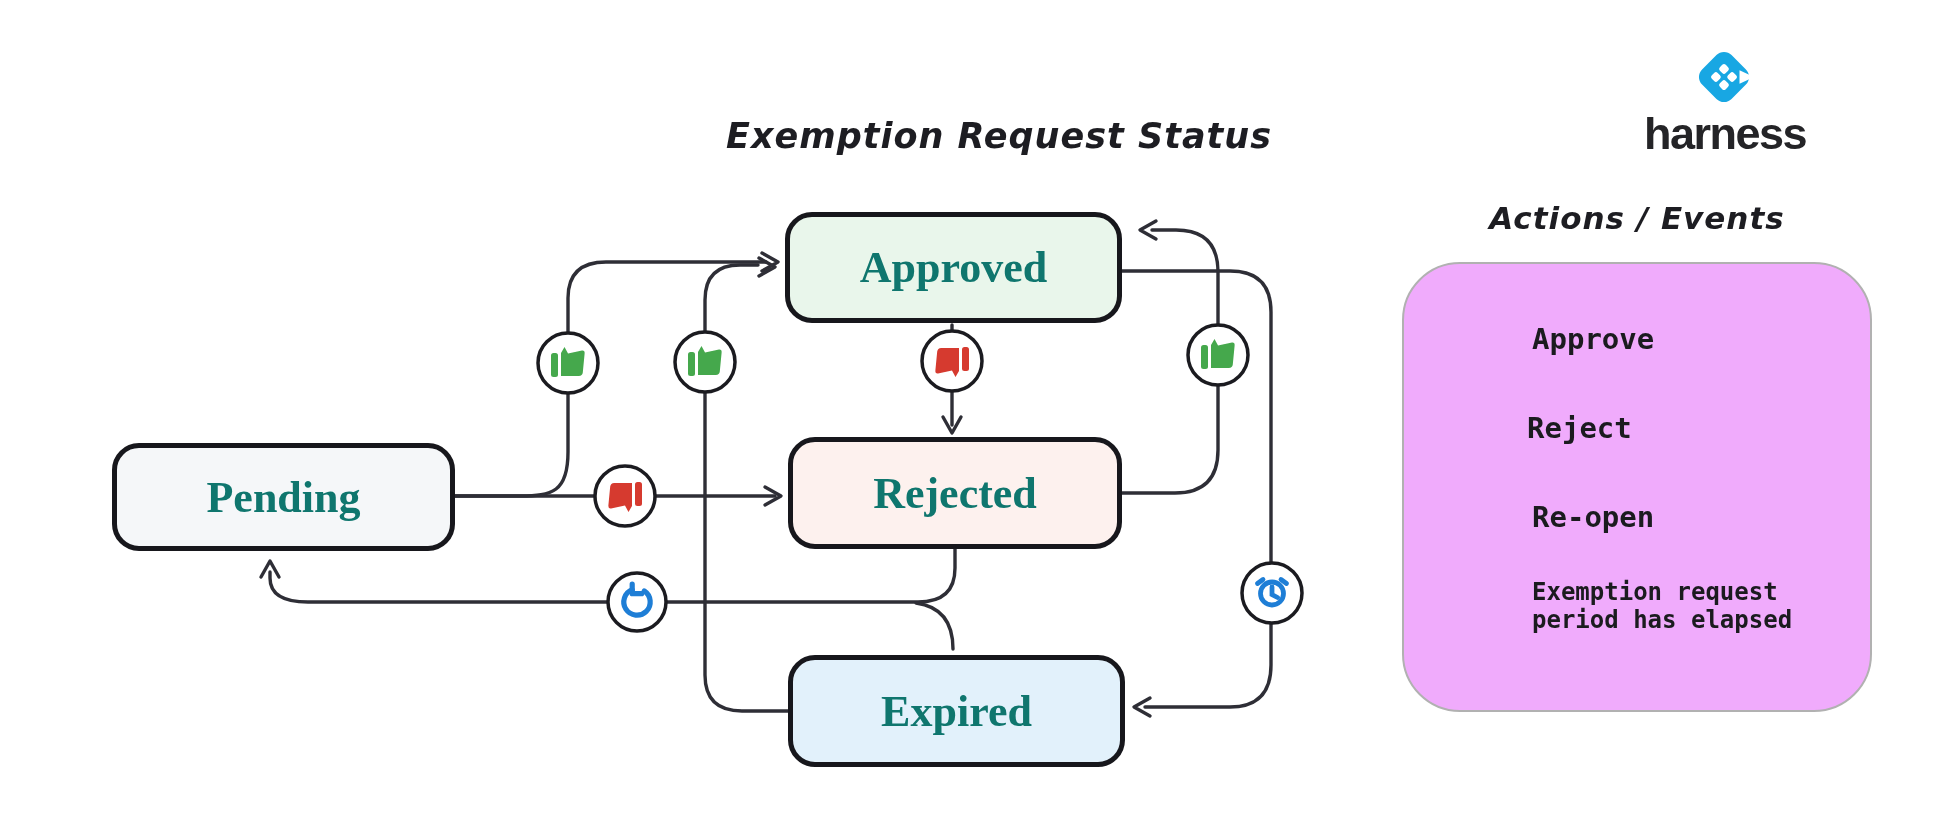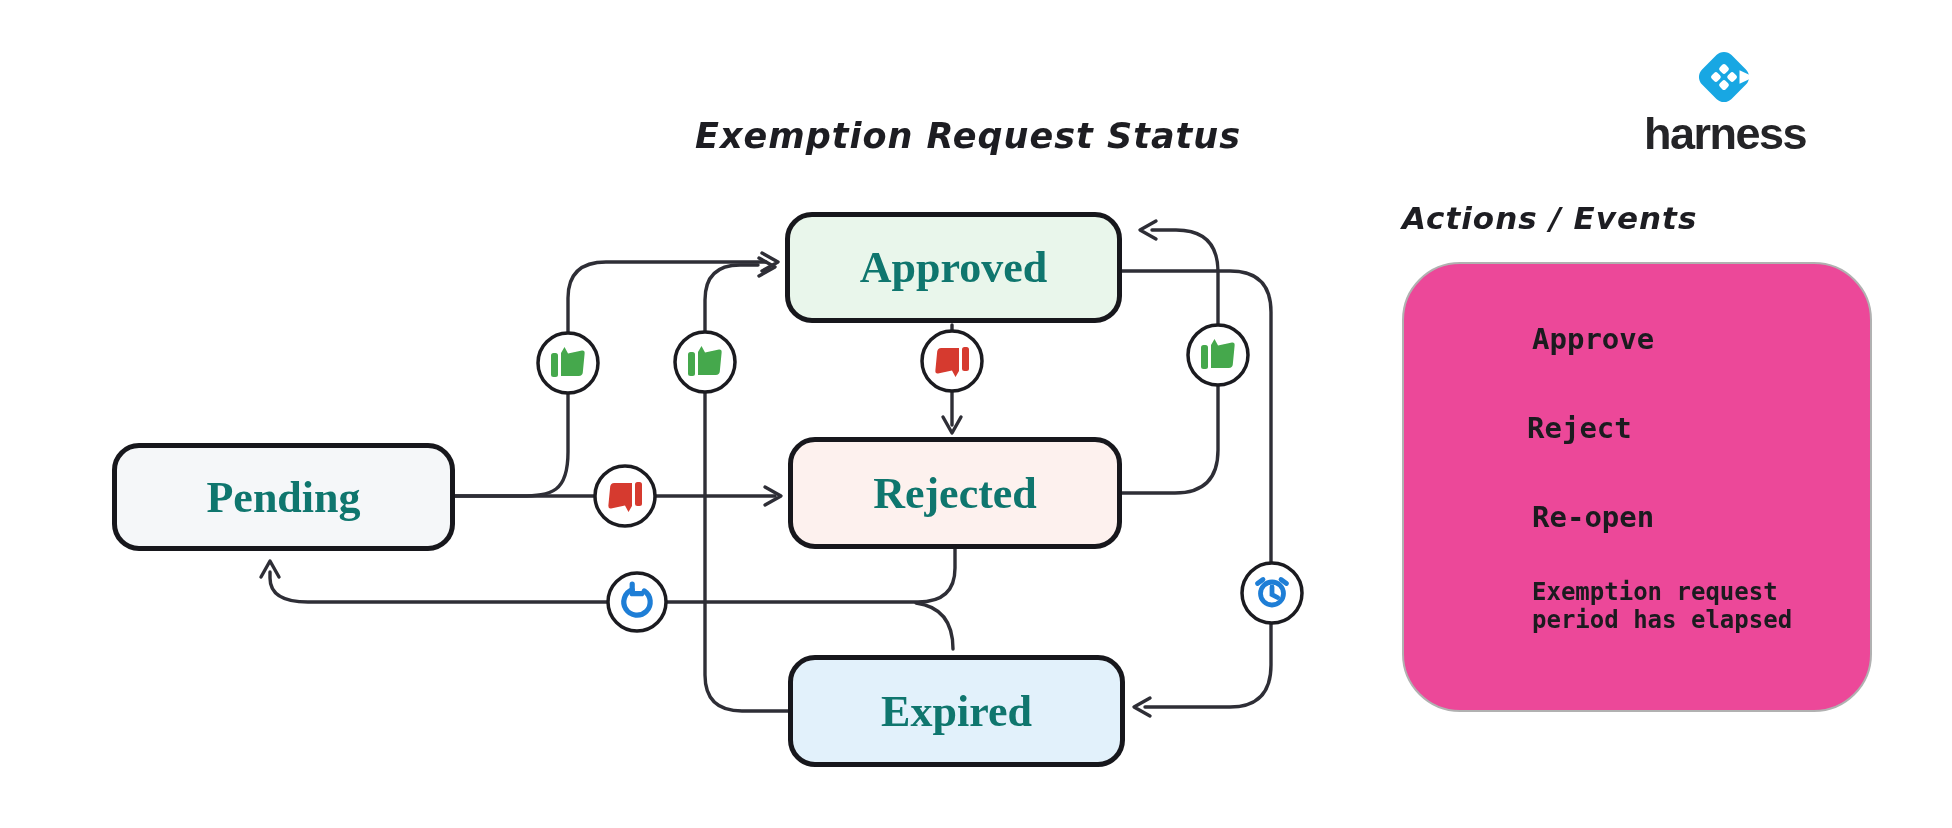--- a/index.html
+++ b/index.html
@@ -1,22 +1,22 @@
 <!DOCTYPE html>
 <html><head>
 <meta charset="utf-8">
 <style>
   html,body{margin:0;padding:0;background:#ffffff;}
   .stage{position:relative;width:1952px;height:828px;background:#ffffff;overflow:hidden;
          font-family:"DejaVu Sans",sans-serif;}
 
   
   .hand{font-family:"DejaVu Sans",sans-serif;font-style:italic;font-weight:600;color:#1d1d22;}
-  .title{position:absolute;left:668px;top:116px;width:600px;text-align:center;font-size:35px;letter-spacing:1px;}
-  .legend-title{position:absolute;left:1402px;top:200px;width:470px;text-align:left;font-size:31px;letter-spacing:1px;}
+  .title{position:absolute;left:699px;top:116px;width:600px;text-align:center;font-size:35px;letter-spacing:1px;}
+  .legend-title{position:absolute;left:1402px;top:200px;width:470px;text-align:center;font-size:31px;letter-spacing:1px;}
 
   
   .brand{position:absolute;left:1642px;top:46px;display:flex;align-items:center;flex-direction:column;}
   .brand-word{font-family:"Liberation Sans","DejaVu Sans",sans-serif;font-weight:bold;font-size:45px;
               letter-spacing:-1.5px;color:#242427;margin-left:2px;}
 
   
   .state{position:absolute;border:5px solid #17171c;border-radius:27px;box-sizing:border-box;
          display:flex;align-items:center;justify-content:center;
          font-family:Liberation Serif, serif;font-weight:bold;
@@ -29,21 +29,21 @@
   
   svg.wires{position:absolute;left:0;top:0;}
   .edge{fill:none;stroke:#2e2e36;stroke-width:3.4px;stroke-linecap:round;stroke-linejoin:round;}
   .node-circle{fill:#ffffff;stroke:#1b1b20;stroke-width:3.5px;}
   .approve{color:#45a84c;}
   .reject{color:#d63a2f;}
   .blue{color:#1e7ed6;}
 
   
   .legend{position:absolute;left:1402px;top:262px;width:470px;height:450px;box-sizing:border-box;
-          border:2.5px solid #b1b1b1;border-radius:58px;background:#ec4899;
+          border:2.5px solid #b1b1b1;border-radius:58px;background:#f0abfc;
           display:flex;flex-direction:column;padding:44px 0 0 40px;gap:27px;}
   .legend-row{display:flex;align-items:center;min-height:62px;}
   .legend-label{margin-left:26px;font-family:"DejaVu Sans Mono","Liberation Mono",monospace;
                 font-weight:600;font-size:29px;color:#1b1b1f;white-space:pre-line;line-height:1.18;}
   .legend-label.small{font-size:24px;}
 </style>
 </head>
 <body>
 
 <div class="stage">

